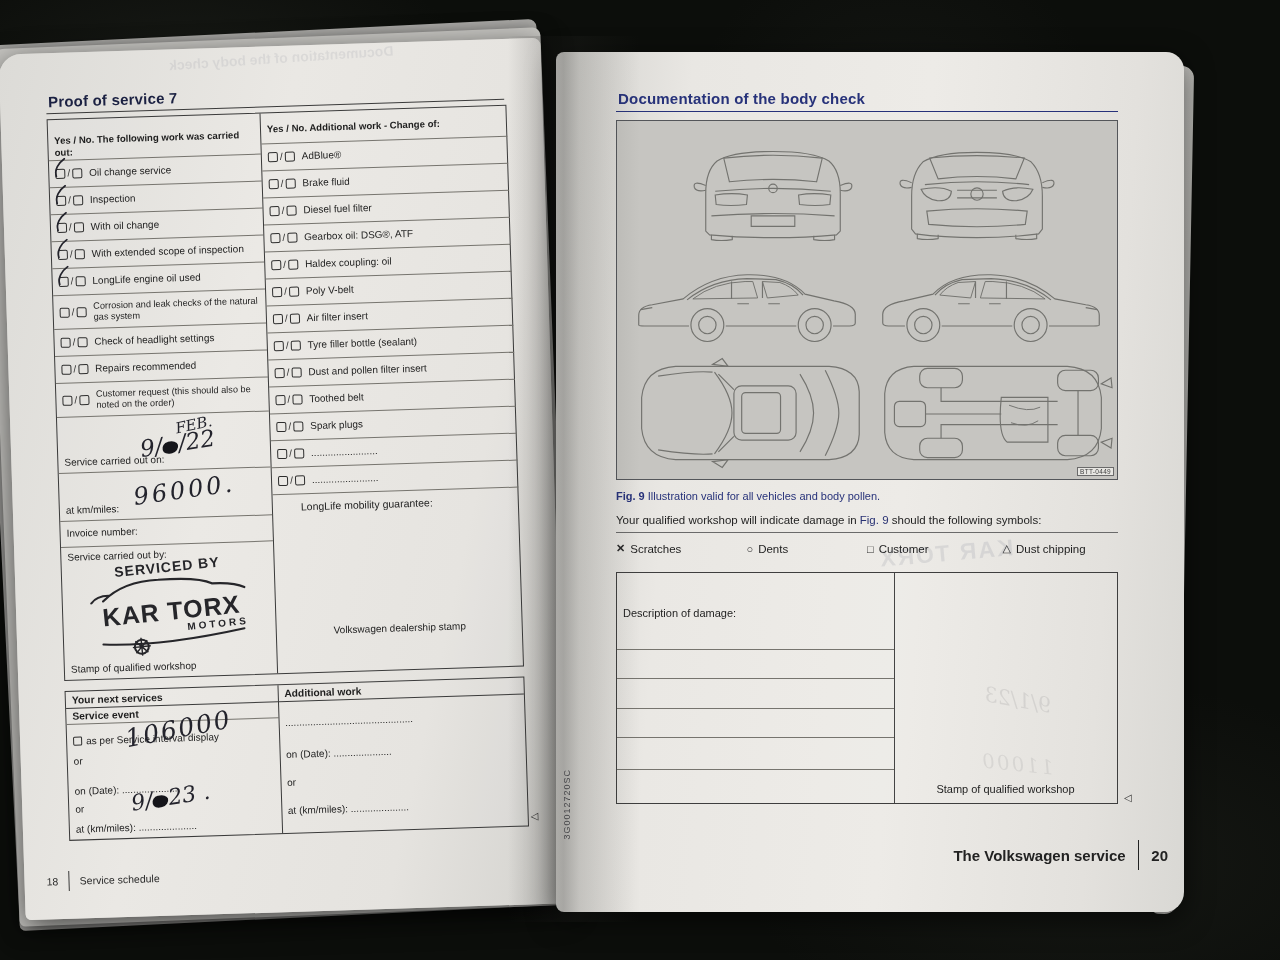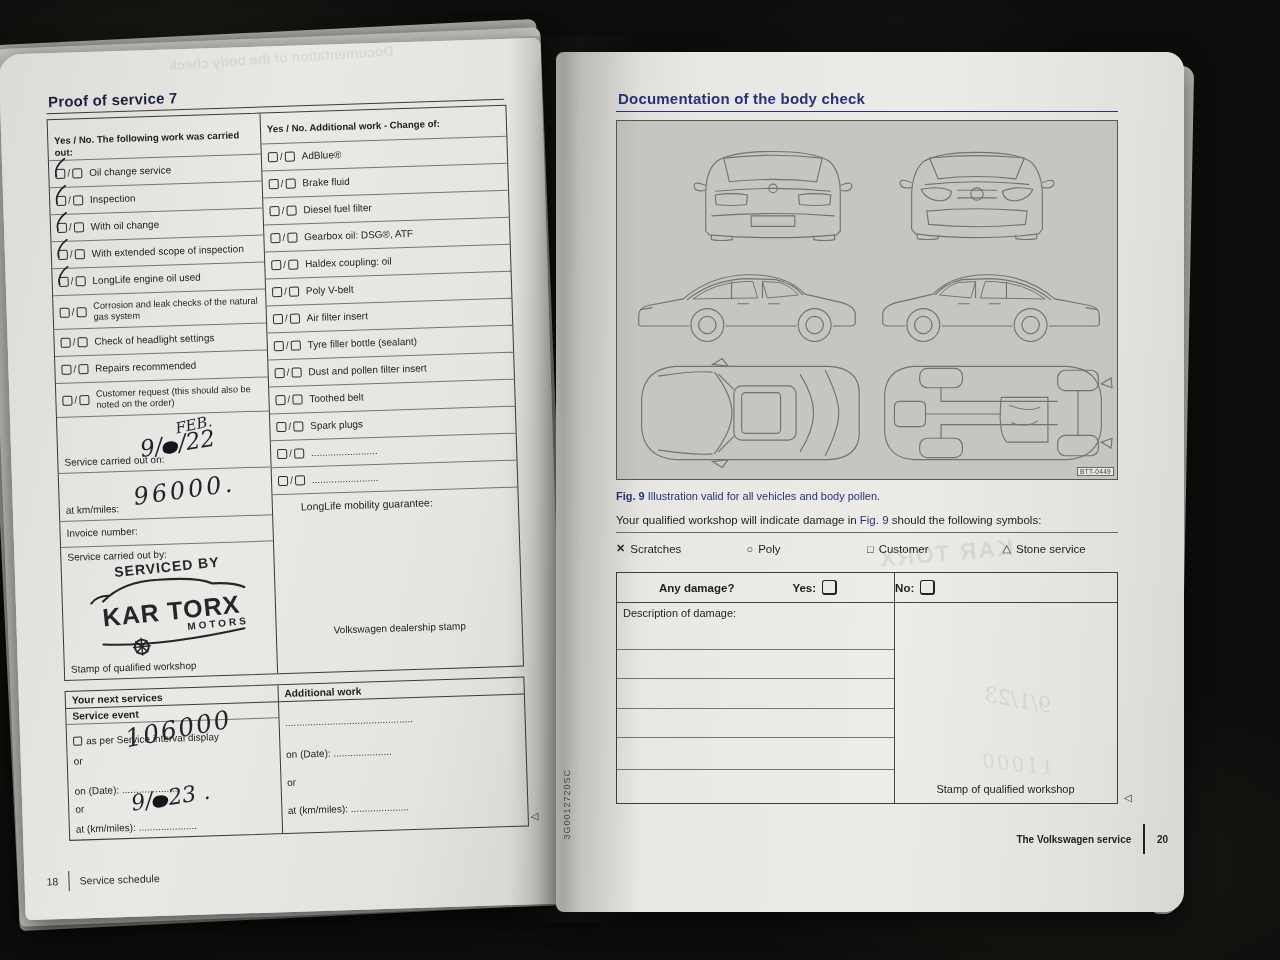--- a/index.html
+++ b/index.html
@@ -113,21 +113,21 @@
     font-size:11px;color:#1e1e1e;padding:4px 0 0 6px;}
   .dmg-line{position:absolute;left:0;width:277px;border-bottom:1px solid #76746e;}
   .dmg-stamp-caption{position:absolute;left:285px;right:8px;bottom:8px;text-align:center;
     font-size:11px;color:#1e1e1e;}
   .ghost-stamp{left:322px;top:488px;transform:scaleX(-1) rotate(5deg);opacity:.09;font-weight:bold;
     font-size:23px;letter-spacing:2px;color:#23304f;}
   .ghost-h1{left:428px;top:636px;transform:scaleX(-1) rotate(-10deg);opacity:.09;font-size:21px;}
   .ghost-h2{left:424px;top:700px;transform:scaleX(-1) rotate(-6deg);opacity:.08;font-size:20px;letter-spacing:2px;}
   .spine-code{position:absolute;left:6px;bottom:72px;writing-mode:vertical-rl;transform:rotate(180deg);
     font-size:9px;letter-spacing:1px;color:#55555a;}
-  .rp-footer{position:absolute;right:16px;top:772px;display:flex;align-items:center;font-size:10px;
+  .rp-footer{position:absolute;right:16px;top:788px;display:flex;align-items:center;font-size:15px;
     font-weight:bold;color:#222;}
   .rp-footer .bar{width:1.6px;height:30px;background:#222;margin:0 12px;}
 </style>
 </head>
 <body>
 
 <div class="scene">
   <div class="stack2"></div>
   <div class="stack1"></div>
   <div class="rstack"></div>
@@ -522,46 +522,35 @@
 
     <div class="sym-intro"><span>Your qualified workshop will indicate damage in </span><span class="navy">Fig. 9</span><span> should the following symbols:</span></div>
 
     <div class="symbols">
       <div class="sym">
           <span class="sym-glyph b">✕</span>
           <span>Scratches</span>
         </div>
       <div class="sym">
           <span class="sym-glyph">○</span>
-          <span>Poly</span>
+          <span>Dents</span>
         </div>
       <div class="sym">
           <span class="sym-glyph">□</span>
           <span>Customer</span>
         </div>
       <div class="sym">
           <span class="sym-glyph">△</span>
-          <span>Stone service</span>
+          <span>Dust chipping</span>
         </div>
     </div>
 
     <div class="ghost ghost-stamp">KAR TORX</div>
 
     <div class="dmg-table">
-      <div class="dmg-head">
-        <span class="dmg-q">Any damage?</span>
-        <span class="yn">
-            <span>Yes:</span>
-            <span class="cb-lg"></span>
-          </span>
-        <span class="yn">
-            <span>No:</span>
-            <span class="cb-lg"></span>
-          </span>
-      </div>
       <div class="dmg-div"></div>
       <div class="dmg-desc">Description of damage:</div>
       <div class="dmg-line" style="top:76px"></div>
       <div class="dmg-line" style="top:105px"></div>
       <div class="dmg-line" style="top:135px"></div>
       <div class="dmg-line" style="top:164px"></div>
       <div class="dmg-line" style="top:196px"></div>
       <div class="dmg-stamp-caption">Stamp of qualified workshop</div>
     </div>
     <div class="tri" style="left:568px;top:740px">◁</div>

